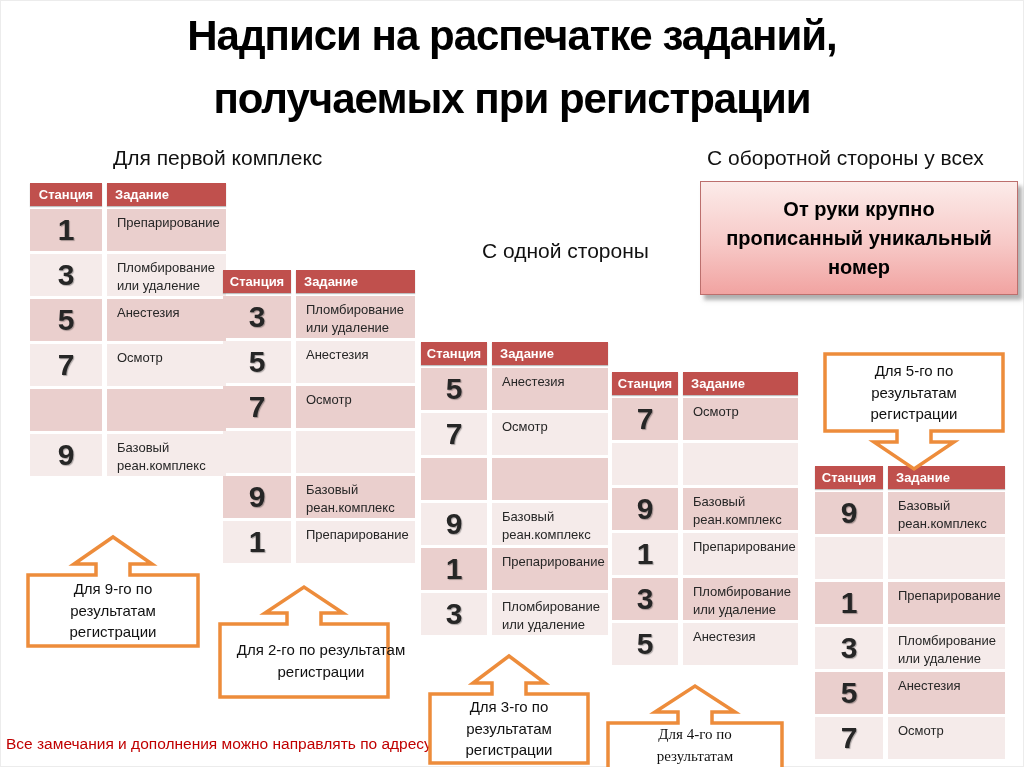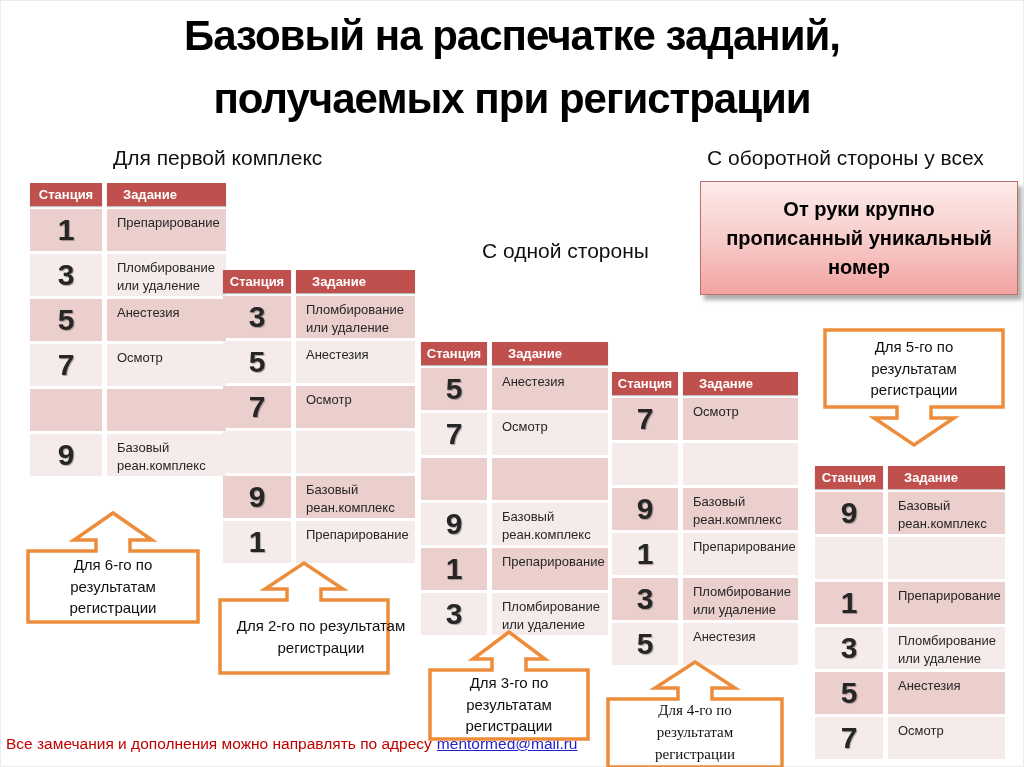--- a/index.html
+++ b/index.html
@@ -27,49 +27,49 @@
     position:absolute;display:grid;
     grid-template-columns:var(--c1) var(--c2);
     grid-template-rows:23px repeat(6,42px);
     column-gap:5px;row-gap:3px;
   }
   .th{
     background:var(--header_red);color:#fff;font-size:13px;font-weight:bold;
     display:flex;align-items:center;box-shadow:0 1px 1px rgba(0,0,0,.25);
   }
   .th-st{justify-content:center;}
-  .th-task{padding-left:16px;}
+  .th-task{padding-left:8px;}
   .cell{overflow:hidden;}
   .cell.dark{background:var(--row_dark);}
   .cell.light{background:var(--row_light);}
   .cell.st{
     display:flex;align-items:center;justify-content:center;
     font-size:30px;font-weight:bold;color:var(--text_dark);
     text-shadow:1px 1px 1px rgba(0,0,0,.3);
   }
   .cell.task{font-size:13px;color:var(--text_dark);padding:5px 20px 0 10px;line-height:1.35;}
   
-  .callout{position:absolute;}
+  .callout{position:absolute;margin-top:24px;}
   .ctext{
     position:absolute;left:0;right:0;z-index:2;
     display:flex;align-items:center;justify-content:center;text-align:center;
     font-size:15px;line-height:1.45;color:#111;padding:0 14px;
   }
   
   .footer{position:absolute;left:6px;top:735px;font-size:15.5px;white-space:nowrap;}
   .footer .ftext{color:var(--footer_red);}
   .footer a{color:var(--link_blue);text-decoration:underline;margin-left:5px;cursor:pointer;}
 </style>
 </head>
 <body>
 
 <div class="slide">
 
   <div class="title">
-    <div>Базовый на распечатке заданий,</div>
+    <div>Надписи на распечатке заданий,</div>
     <div>получаемых при регистрации</div>
   </div>
 
   <div class="lbl" style="left:113px;top:146px;">Для первой комплекс</div>
   <div class="lbl" style="left:707px;top:146px;">С оборотной стороны у всех</div>
   <div class="lbl" style="left:482px;top:239px;">С одной стороны</div>
 
   <div class="note">
     <div class="note-text">От руки крупно прописанный уникальный номер</div>
   </div>
@@ -152,21 +152,21 @@
       <div class="cell st dark">5</div>
       <div class="cell task dark">Анестезия</div>
       <div class="cell st light">7</div>
       <div class="cell task light">Осмотр</div>
     </div>
 
   <div class="callout" style="left:28px;top:513px;width:170px;height:109px;">
       <svg width="178" height="117" viewBox="0 0 178 117" style="position:absolute;left:-4px;top:-4px;z-index:1;">
         <polygon points="4,42 72,42 72,31 50,31 89,4 128,31 106,31 106,42 174,42 174,113 4,113" fill="#ffffff" stroke="var(--orange)" stroke-width="3.5" stroke-linejoin="miter"></polygon>
       </svg>
-    <div class="ctext" style="top:38px;bottom:0;">Для 6-го по результатам регистрации</div>
+    <div class="ctext" style="top:38px;bottom:0;">Для 9-го по результатам регистрации</div>
   </div>
   <div class="callout" style="left:220px;top:563px;width:202px;height:110px;">
       <svg width="176" height="118" viewBox="0 0 176 118" style="position:absolute;left:-4px;top:-4px;z-index:1;">
         <polygon points="4,41 71,41 71,30 49,30 88,4 127,30 105,30 105,41 172,41 172,114 4,114" fill="#ffffff" stroke="var(--orange)" stroke-width="3.5" stroke-linejoin="miter"></polygon>
       </svg>
     <div class="ctext" style="top:37px;bottom:0;">Для 2-го по результатам регистрации</div>
   </div>
   <div class="callout" style="left:430px;top:632px;width:158px;height:107px;">
       <svg width="166" height="115" viewBox="0 0 166 115" style="position:absolute;left:-4px;top:-4px;z-index:1;">
         <polygon points="4,42 66,42 66,31 47,31 83,4 119,31 100,31 100,42 162,42 162,111 4,111" fill="#ffffff" stroke="var(--orange)" stroke-width="3.5" stroke-linejoin="miter"></polygon>

